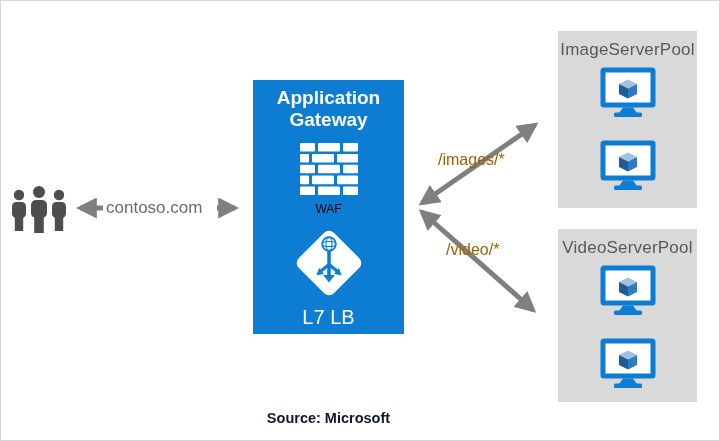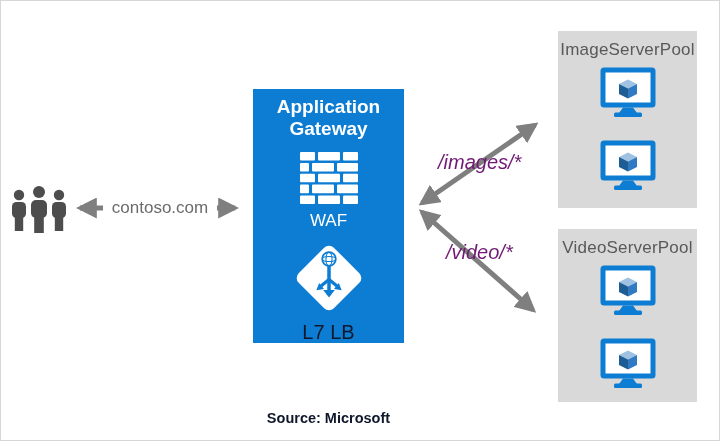--- a/index.html
+++ b/index.html
@@ -5,34 +5,34 @@
   html,body{margin:0;padding:0;background:#fff;font-family:"Liberation Sans","DejaVu Sans",sans-serif;}
   #canvas{position:relative;width:718px;height:439px;border:1px solid #d6d6d6;background:#ffffff;overflow:hidden;}
   .abs{position:absolute;}
 
   
   #arrow-layer{position:absolute;left:0;top:0;width:720px;height:441px;pointer-events:none;}
 
   
   .arrow-label{
     position:absolute;background:#ffffff;color:#6b6b6b;font-size:17px;
-    text-align:center;line-height:22px;white-space:nowrap;padding:0 3px;
+    text-align:left;line-height:22px;white-space:nowrap;padding:0 3px;
   }
   .route-label{
-    position:absolute;color:#701a75;font-size:20px;white-space:nowrap;font-style:italic;
+    position:absolute;color:#a16207;font-size:16px;white-space:nowrap;
   }
 
   
   .gateway-box{
-    position:absolute;left:252px;top:88px;width:151px;height:254px;
+    position:absolute;left:252px;top:79px;width:151px;height:254px;
     background:#0d7dd4;display:flex;flex-direction:column;align-items:center;
   }
   .gateway-title{margin-top:7px;color:#fff;font-size:19px;font-weight:600;line-height:1.18;text-align:center;width:130px;}
-  .gateway-sublabel{color:#ffffff;font-size:17px;margin-top:3px;}
-  .gateway-lb-label{color:#0f172a;font-size:20px;margin-top:0;}
+  .gateway-sublabel{color:#000000;font-size:12px;margin-top:3px;}
+  .gateway-lb-label{color:#ffffff;font-size:20px;margin-top:0;}
   .waf-icon-wrap{margin-top:11px;}
   .lb-icon-wrap{margin-top:8px;}
 
   
   .pool-box{
     position:absolute;width:139px;background:#d9d9d9;
     display:flex;flex-direction:column;align-items:center;
   }
   .pool-image{left:557px;top:30px;height:177px;}
   .pool-video{left:557px;top:228px;height:173px;}

